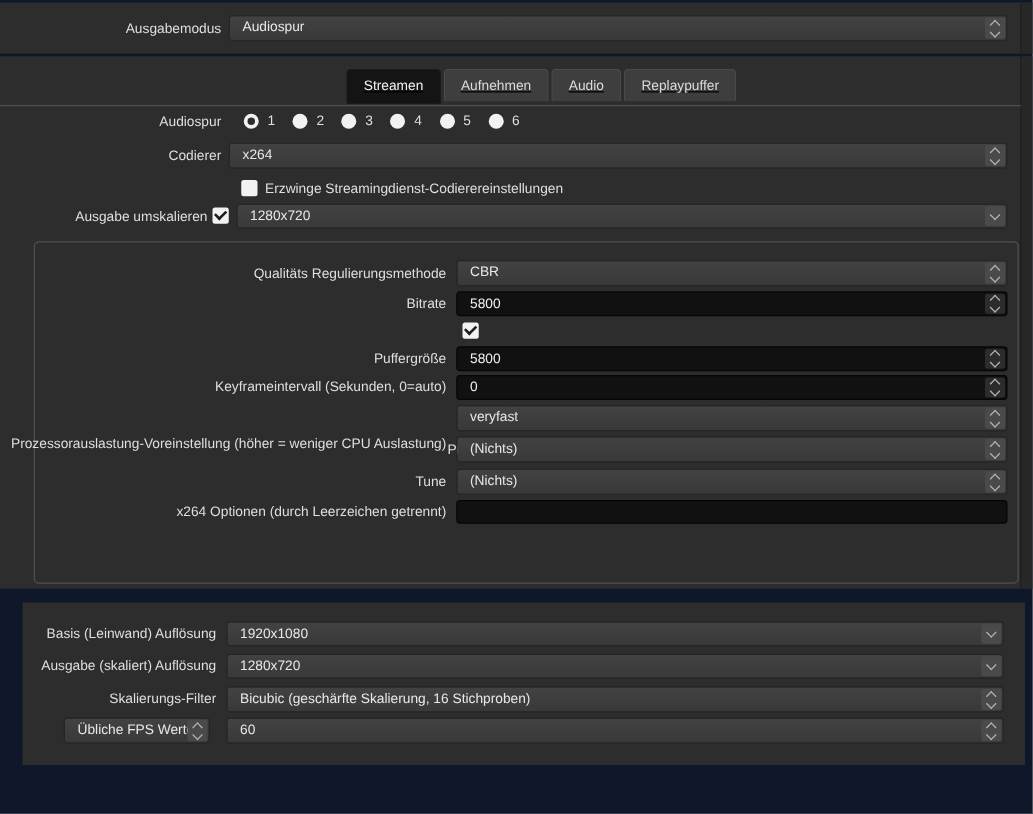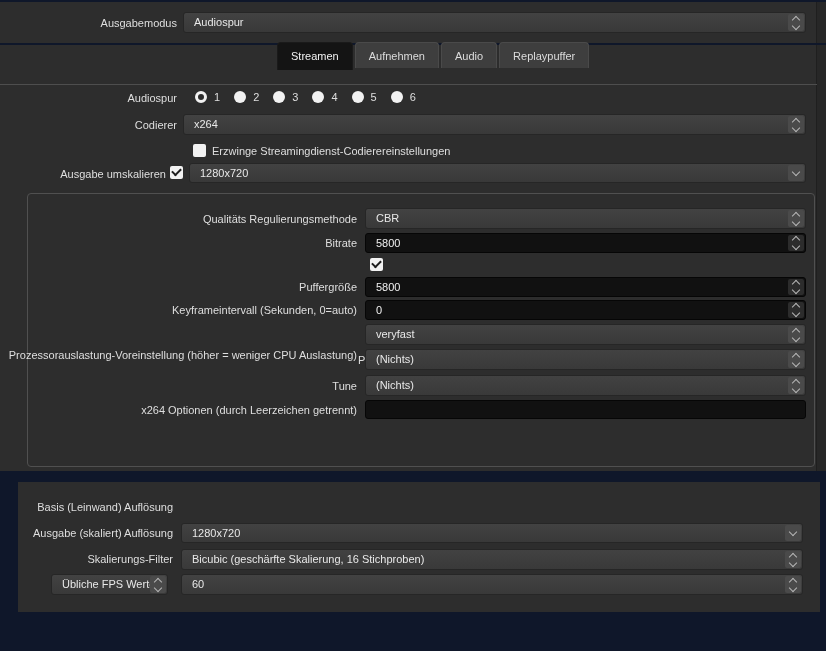--- a/index.html
+++ b/index.html
@@ -29,21 +29,21 @@
   .cb.checked::after{content:'';position:absolute;left:2px;top:2px;width:7px;height:4px;
      border-left:2px solid #1d1d1d;border-bottom:2px solid #1d1d1d;transform:rotate(-45deg);}
 
   
   .radio-row{position:absolute;display:flex;align-items:center;gap:8px;}
   .radio-item{display:flex;align-items:center;gap:7px;margin-right:6px;}
   .radio{width:12px;height:12px;border-radius:50%;box-sizing:border-box;background:#f2f2f2;}
   .radio.checked{background:#2d2d2d;border:3.5px solid #f2f2f2;}
 
   
-  .tabbar{position:absolute;left:277px;top:42px;display:flex;gap:2px;}
+  .tabbar{position:absolute;left:277px;top:55px;display:flex;gap:2px;text-decoration:underline;}
   .tab{height:26px;line-height:26px;padding:0 13px;font-size:11px;color:#dcdcdc;
        background:#3e3e3e;border:1px solid #4a4a4a;border-bottom:none;border-radius:4px 4px 0 0;box-sizing:border-box;}
   .tab.active{background:#141414;border-color:#1a1a1a;color:#f2f2f2;height:28px;}
   .paneline{position:absolute;left:0;top:84px;width:817px;height:1px;background:#4e4e4e;}
 
   .groupbox{position:absolute;left:27px;top:193px;width:788px;height:274px;
             border:1px solid #505050;border-radius:4px;box-sizing:border-box;}
   .scrolltrack{position:absolute;top:0;right:0;width:9px;height:100%;background:#272727;border-left:1px solid #1f1f1f;}
 </style>
 </head>
@@ -192,20 +192,26 @@
   </div>
 
   <div class="lbl" style="left:0;top:404px;width:357px;">x264 Optionen (durch Leerzeichen getrennt)</div>
   <div class="darkin" style="left:365px;top:400px;width:441px;height:19px;">
     <span></span>
   </div>
 
   <div class="panel" style="left:18px;top:482px;width:802px;height:130px;"></div>
 
   <div class="lbl" style="left:0;top:501px;width:173px;">Basis (Leinwand) Auflösung</div>
+  <div class="combo" style="left:181px;top:497px;width:622px;height:20px;">
+    <span>1920x1080</span>
+    <span class="spinbtn">
+        <i class="chev down" style="margin-top:-2px;"></i>
+      </span>
+  </div>
 
   <div class="lbl" style="left:0;top:527px;width:173px;">Ausgabe (skaliert) Auflösung</div>
   <div class="combo" style="left:181px;top:523px;width:622px;height:20px;">
     <span>1280x720</span>
     <span class="spinbtn">
         <i class="chev down" style="margin-top:-2px;"></i>
       </span>
   </div>
 
   <div class="lbl" style="left:0;top:553px;width:173px;">Skalierungs-Filter</div>

